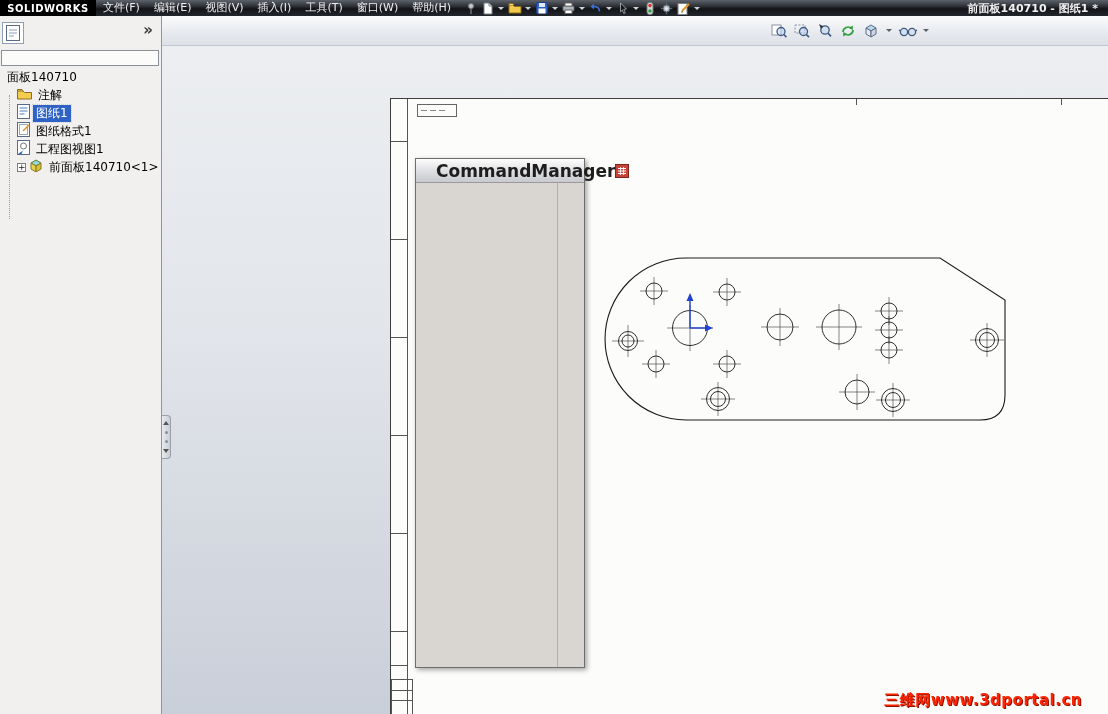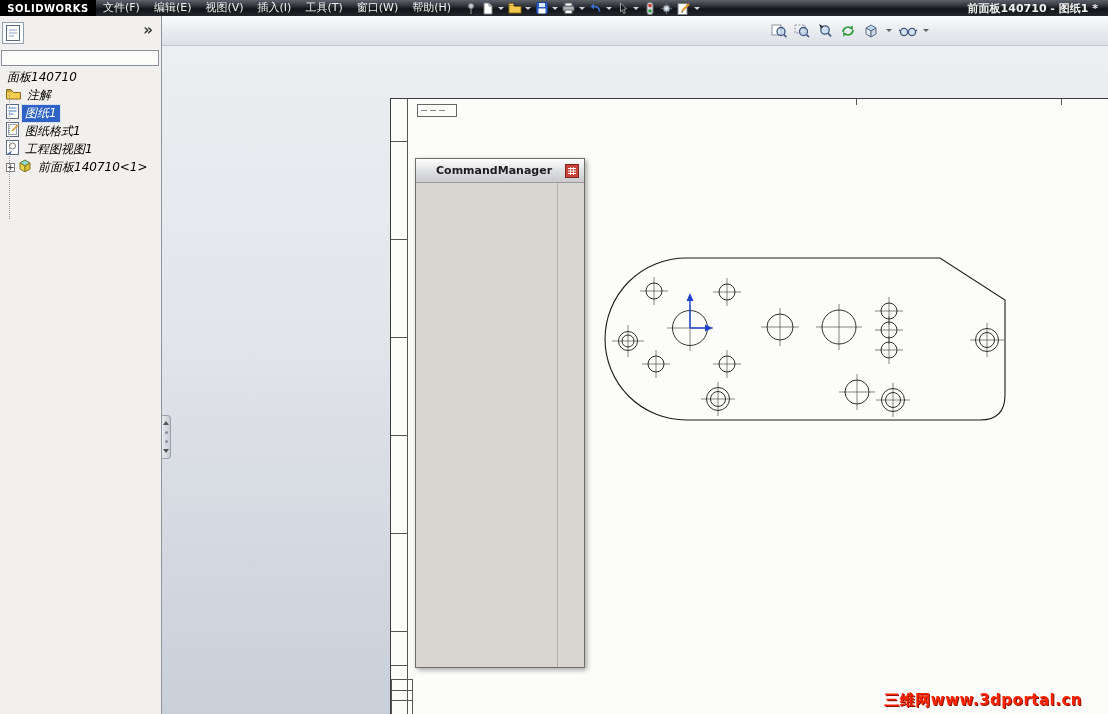--- a/index.html
+++ b/index.html
@@ -22,26 +22,26 @@
 
   
   #left-panel { position:absolute; left:0; top:16px; width:162px; height:698px;
     background:#f1f0ee; border-right:1px solid #8f959d; z-index:10; }
   #panel-header { position:relative; height:34px; }
   #panel-tab-box { position:absolute; left:2px; top:6px; width:22px; height:22px;
     background:#fff; border:1px solid #8ea0b5; display:flex; align-items:center; justify-content:center; }
   #panel-chevrons { position:absolute; right:8px; top:5px; font-size:15px; font-weight:bold; color:#3a3a3a; cursor:pointer; }
   #tree-filter { position:absolute; left:1px; top:34px; width:158px; height:16px;
     border:1px solid #8b8f98; background:#fbfbfa; }
-  #tree { position:absolute; left:0; top:52px; width:161px;font-style:italic; }
+  #tree { position:absolute; left:0; top:52px; width:161px; }
   .trow { height:18px; display:flex; align-items:center; white-space:nowrap; cursor:default; }
   .trow .lbl { padding:0 3px; font-size:12px; color:#000; }
   .trow .lbl.sel { background:#2e62c5; color:#ffffff; outline:1px dotted #bcd2f7;text-align:center; }
   .ticon { margin-right:3px; flex:0 0 auto; }
-  .indent1 { padding-left:6px; } .indent0 { padding-left:4px; }
+  .indent1 { padding-left:17px; } .indent0 { padding-left:4px; }
   #tree-guide { position:absolute; left:9px; top:27px; height:124px; border-left:1px dotted #9a9a9a; }
   .expander { width:9px; height:9px; border:1px solid #7e7e7e; background:#fff; font-size:9px;
     line-height:7px; text-align:center; margin-right:3px; color:#222; }
 
   
   #viewport { position:absolute; left:162px; top:16px; width:946px; height:698px;
     background:linear-gradient(180deg,#edeff2 0%,#e2e5ea 45%,#c9cfd9 100%); overflow:hidden; z-index:1; }
   #vp-strip { position:absolute; left:0; top:0; width:100%; height:30px;
     background:linear-gradient(180deg,#fafbfc,#e6e9ee 60%,#dde1e7); border-bottom:1px solid #c2c7cf; }
   #view-toolbar { position:absolute; left:606px; top:4px; display:flex; align-items:center; gap:2px; }
@@ -59,21 +59,21 @@
     border:1px solid #666; background:#fcfcfa; display:flex; align-items:center; gap:3px; padding:0 3px; }
   #zone-label i { display:block; width:6px; height:1px; background:#888; }
   #corner-box { position:absolute; left:0; top:580px; width:22px; height:36px; border:1px solid #555; }
   #corner-box .h { position:absolute; left:0; width:100%; border-top:1px solid #555; }
 
   
   #cmdmgr { position:absolute; left:253px; top:142px; width:170px; height:510px;
     border:1px solid #6e6e6e; background:#d9d6d1; box-shadow:2px 2px 5px rgba(0,0,0,.35); z-index:6; }
   #cmdmgr-title { height:24px; background:linear-gradient(180deg,#fdfdfd,#dddee1 55%,#c9cacf);
     border-bottom:1px solid #9a9a9a; display:flex; align-items:center; padding-left:20px; cursor:move; }
-  #cmdmgr-title .t { font-weight:bold; font-size:11px; color:#1d1d1d; }
+  #cmdmgr-title .t { font-weight:bold; font-size:17px; color:#1d1d1d; }
   #cmdmgr-pin { margin-left:auto; margin-right:5px; display:flex; }
   #cmdmgr-body { position:relative; height:484px; }
   #cmdmgr-sep { position:absolute; right:26px; top:0; bottom:0; border-left:1px solid #b3b0ab; }
 
   
   #splitter { position:absolute; left:0; top:399px; width:9px; height:44px;
     background:linear-gradient(90deg,#e7eaee,#c9ced6); border:1px solid #9aa0a8; border-left:none;
     border-radius:0 4px 4px 0; display:flex; flex-direction:column; align-items:center;
     justify-content:space-between; padding:5px 0; cursor:pointer; }
   .spl-arrow-up { width:0; height:0; border-left:3px solid transparent; border-right:3px solid transparent; border-bottom:4px solid #555; }

